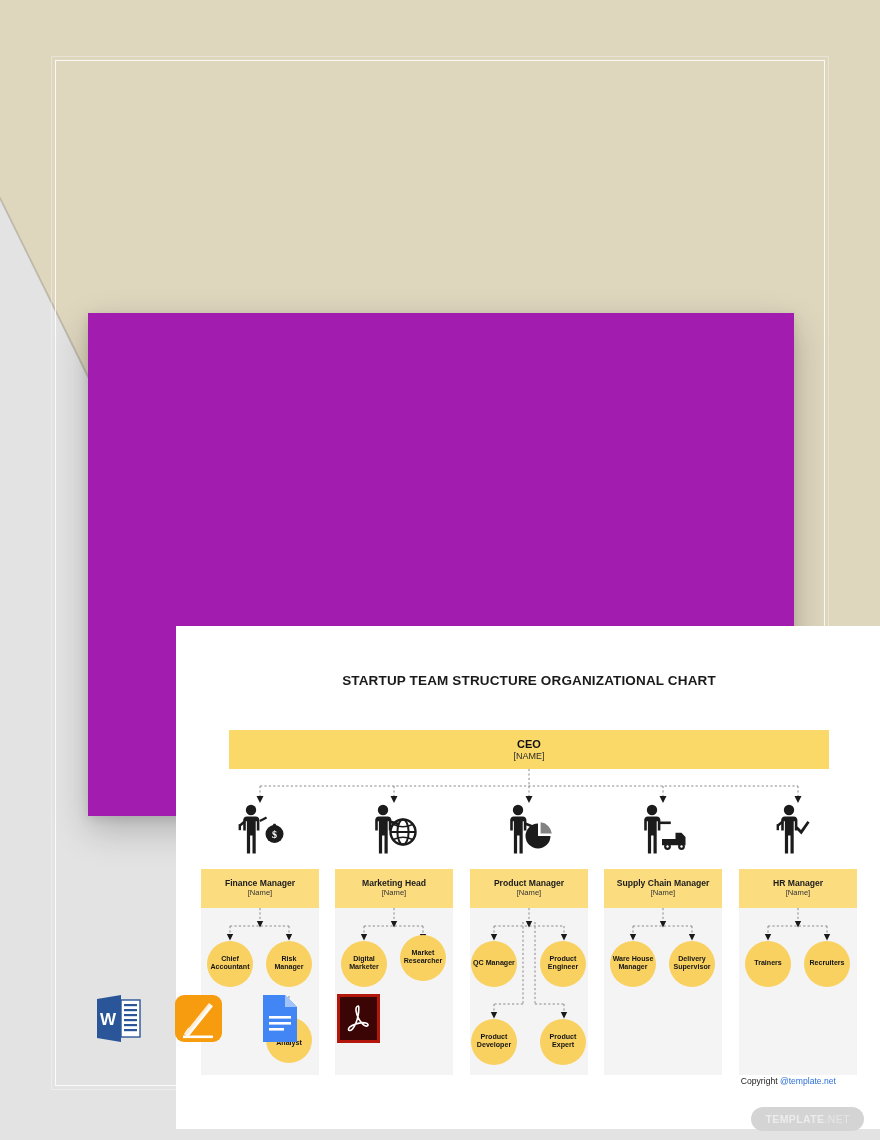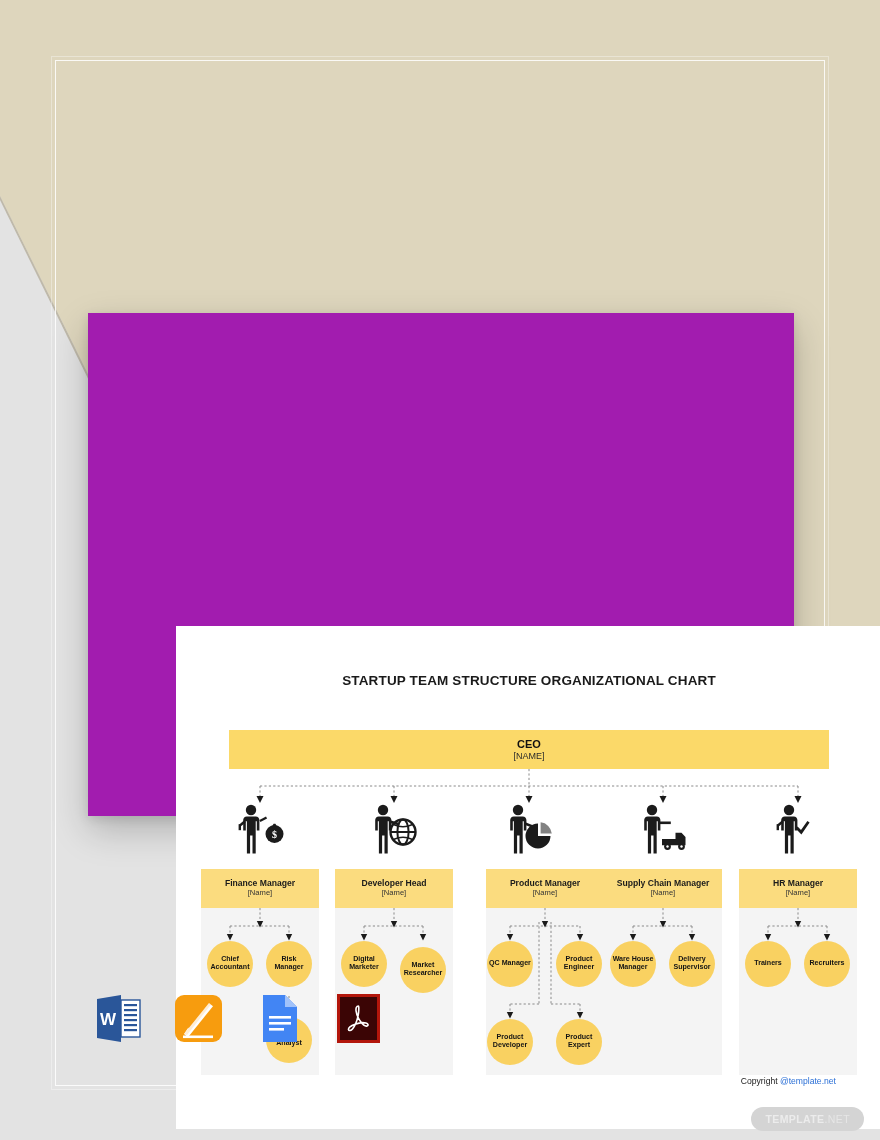--- a/index.html
+++ b/index.html
@@ -262,47 +262,47 @@
               <span>Risk Manager</span>
             </div>
           <div class="bubble" style="left:65px;top:109px;width:46px;height:46px;">
               <span>Risk Analyst</span>
             </div>
         </div>
       </div>
 
       <div class="col" style="left:159px;">
         <div class="col-head">
-          <div class="r">Developer Head</div>
+          <div class="r">Marketing Head</div>
           <div class="n">[Name]</div>
         </div>
         <div class="col-body">
           <svg class="conn" style="width:118px;height:167px;" viewBox="0 0 118 167">
             <g stroke="#8a8a8a" stroke-width="1" fill="none" stroke-dasharray="2.2,2.2">
               <path d="M59,0 L59,18"></path>
               <path d="M29,18 L88,18"></path>
               <path d="M29,18 L29,28"></path>
               <path d="M88,18 L88,28"></path>
             </g>
             <g fill="#1a1a1a">
               <polygon points="55.8,13 62.2,13 59,19.5"></polygon>
               <polygon points="25.8,26 32.2,26 29,32.5"></polygon>
               <polygon points="84.8,26 91.2,26 88,32.5"></polygon>
             </g>
           </svg>
           <div class="bubble" style="left:6px;top:33px;width:46px;height:46px;">
               <span>Digital Marketer</span>
             </div>
-          <div class="bubble" style="left:65px;top:39px;width:46px;height:46px;align-items:center;">
+          <div class="bubble" style="left:65px;top:27px;width:46px;height:46px;align-items:center;">
               <span>Market Researcher</span>
             </div>
         </div>
       </div>
 
-      <div class="col" style="left:294px;margin-left:16px;">
+      <div class="col" style="left:294px;">
         <div class="col-head">
           <div class="r">Product Manager</div>
           <div class="n">[Name]</div>
         </div>
         <div class="col-body">
           <svg class="conn" style="width:118px;height:167px;" viewBox="0 0 118 167">
             <g stroke="#8a8a8a" stroke-width="1" fill="none" stroke-dasharray="2.2,2.2">
               <path d="M59,0 L59,18"></path>
               <path d="M24,18 L94,18"></path>
               <path d="M24,18 L24,28"></path>

